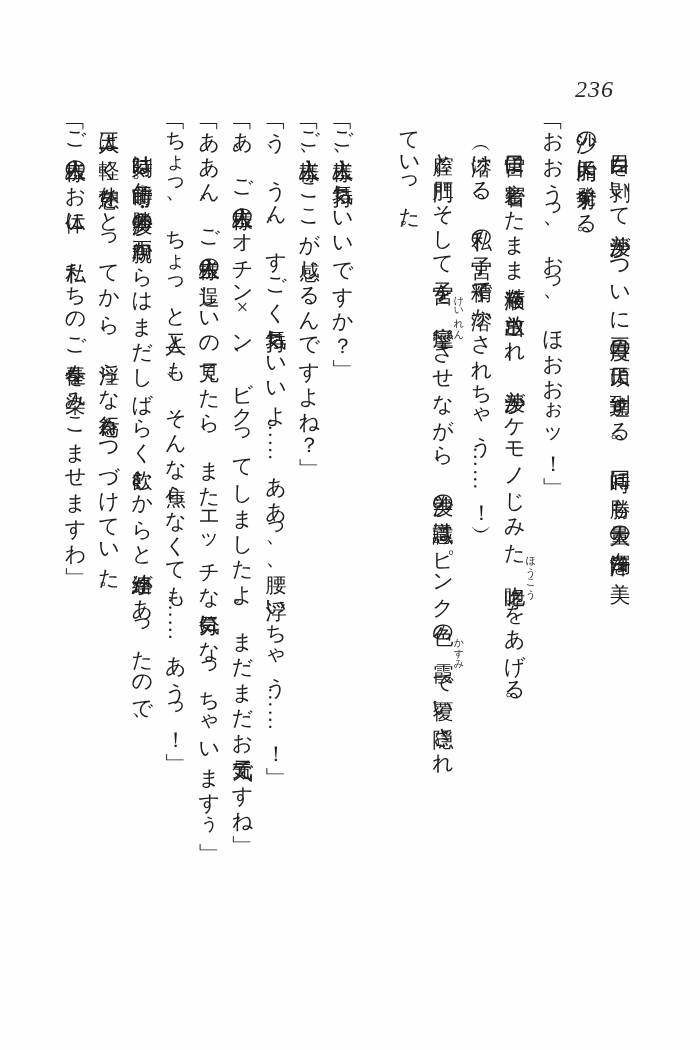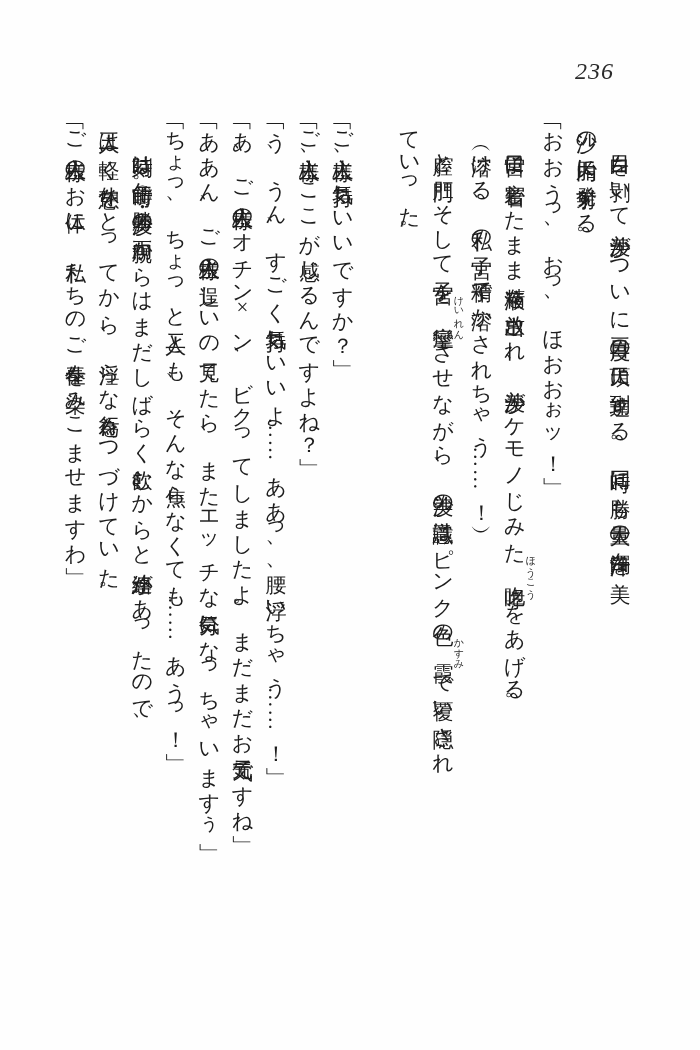--- a/index.html
+++ b/index.html
@@ -10,21 +10,21 @@
   .page {
     position: relative;
     width: 700px;
     height: 1050px;
     background: #fefefe;
     overflow: hidden;
     font-family: "Liberation Serif", "DejaVu Serif", serif;
   }
   .page-number {
     position: absolute;
-    top: 58px;
+    top: 76px;
     left: 575px;
     font-size: 24px;
     font-style: italic;
     color: #2b2b2b;
     letter-spacing: 1px;
   }
   .text-block {
     position: absolute;
     top: 116px;
     right: 64px;

